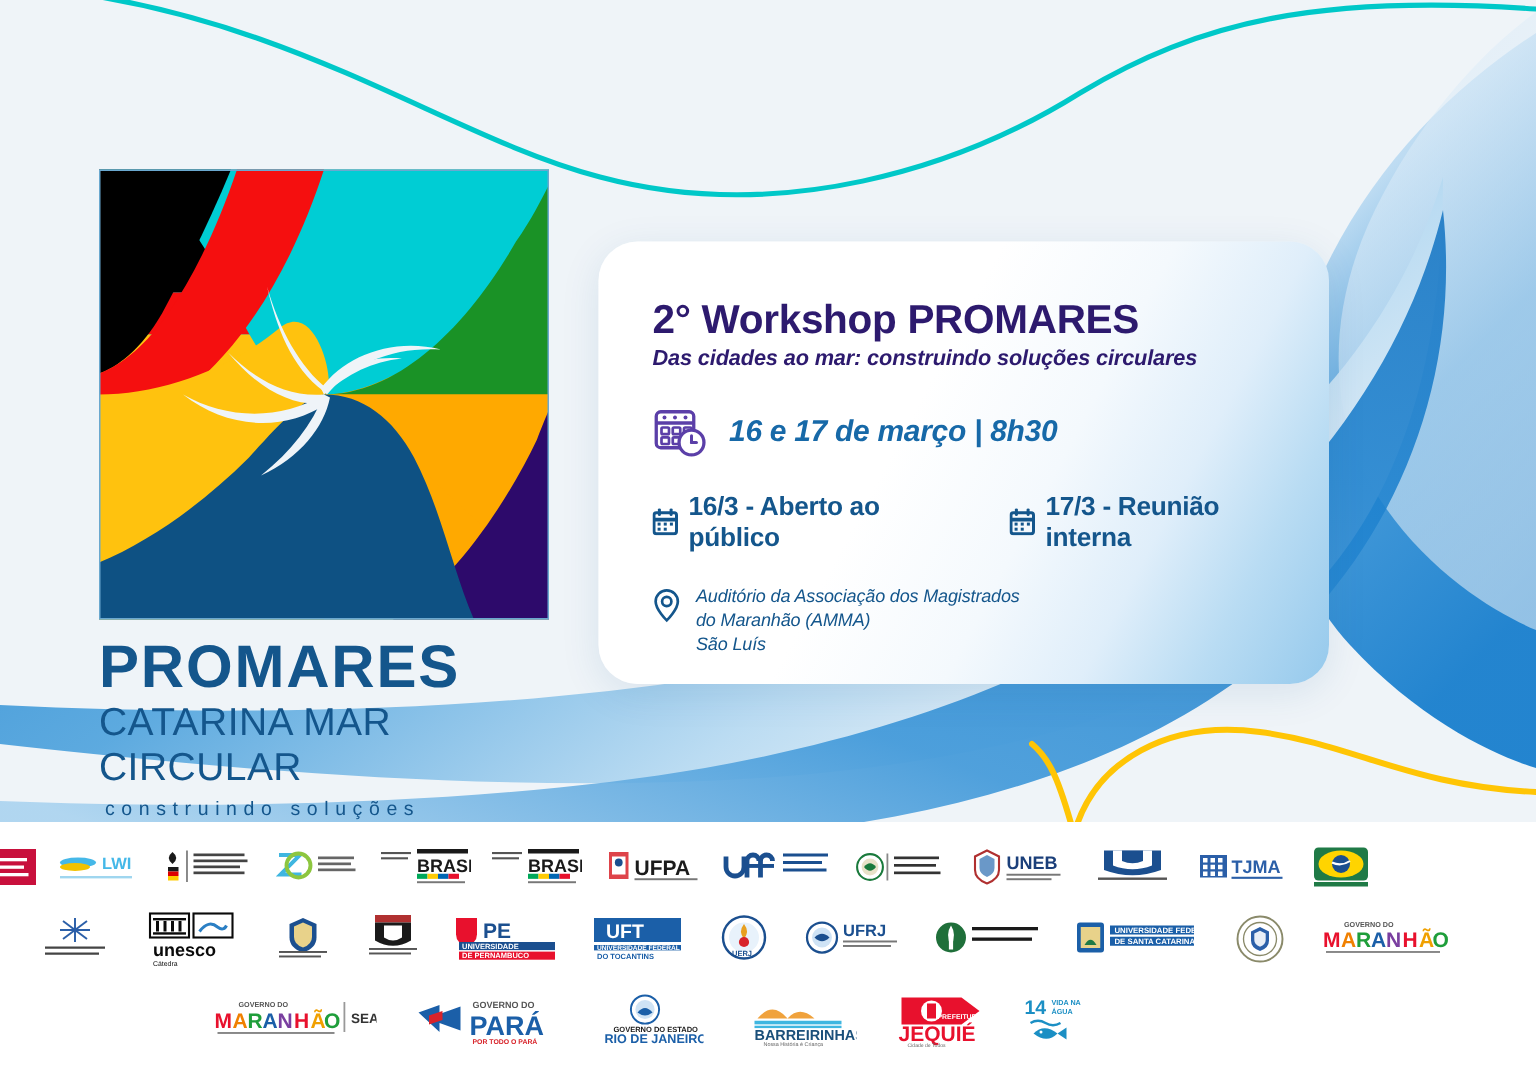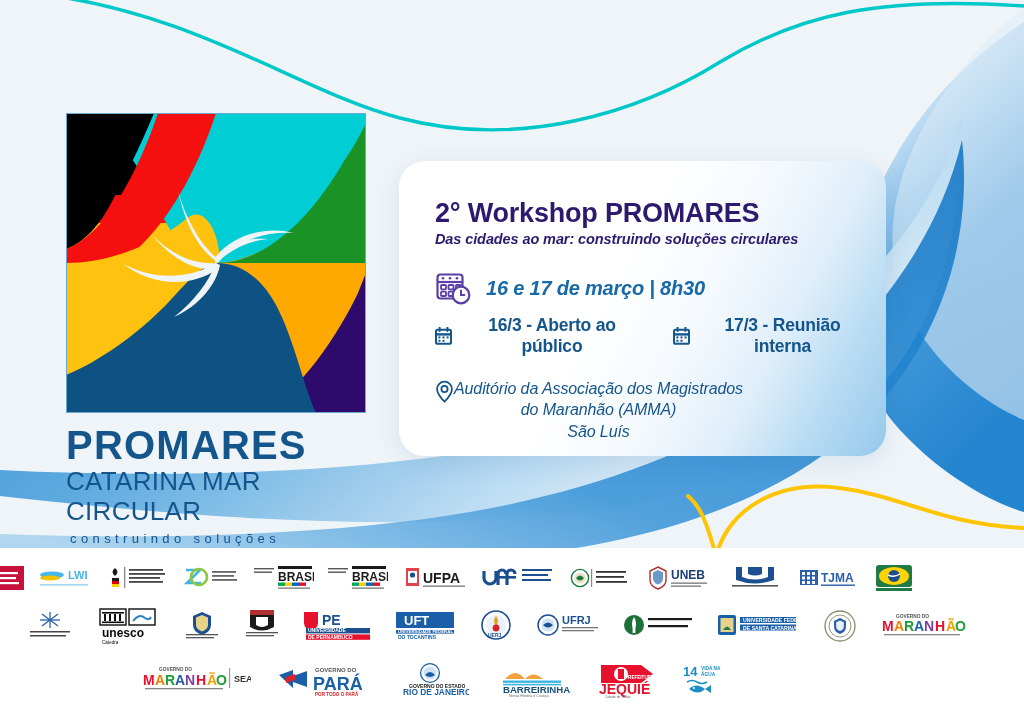--- a/index.html
+++ b/index.html
@@ -52,37 +52,37 @@
   }
   #card-inner { position: absolute; left: 36px; top: 38px; right: 18px; }
   #event-title {
     font-size: 27px; font-weight: 700; color: #2d1a6e;
     letter-spacing: -0.2px; line-height: 1.05;
   }
   #event-subtitle {
     font-size: 14.5px; font-style: italic; font-weight: 600;
     color: #2d1a6e; margin-top: 4px; letter-spacing: -0.1px;
   }
-  .row { display: flex; align-items: flex-start; text-align: center; }
+  .row { display: flex; align-items: flex-start; }
   #datetime-row { margin-top: 22px; align-items: center; }
   #datetime-text {
     font-size: 20px; font-style: italic; font-weight: 700;
     color: #1769a8; margin-left: 13px; letter-spacing: -0.2px;
   }
-  #sessions-row { margin-top: 8px; align-items: center; }
+  #sessions-row { margin-top: 20px; align-items: center; }
   .session { display: flex; align-items: center; }
   .session-label {
     font-size: 17.5px; font-weight: 700; color: #14568c;
     margin-left: 7px; letter-spacing: -0.2px;
   }
   #session-gap { width: 29px; }
   #venue-row { margin-top: 21px; }
   #venue-text {
-    font-size: 16px; font-style: italic; font-weight: 500;
-    color: #14568c; line-height: 1.32;
+    font-size: 12px; font-style: italic; font-weight: 500;
+    color: #14568c; margin-left: 10px; line-height: 1.32;
     letter-spacing: -0.1px;
   }
   .icon { flex: 0 0 auto; display: block; }
 
   
   #footer {
     position: absolute; left: 0; top: 548px;
     width: 1024px; height: 162px;
     background: #ffffff;
   }

